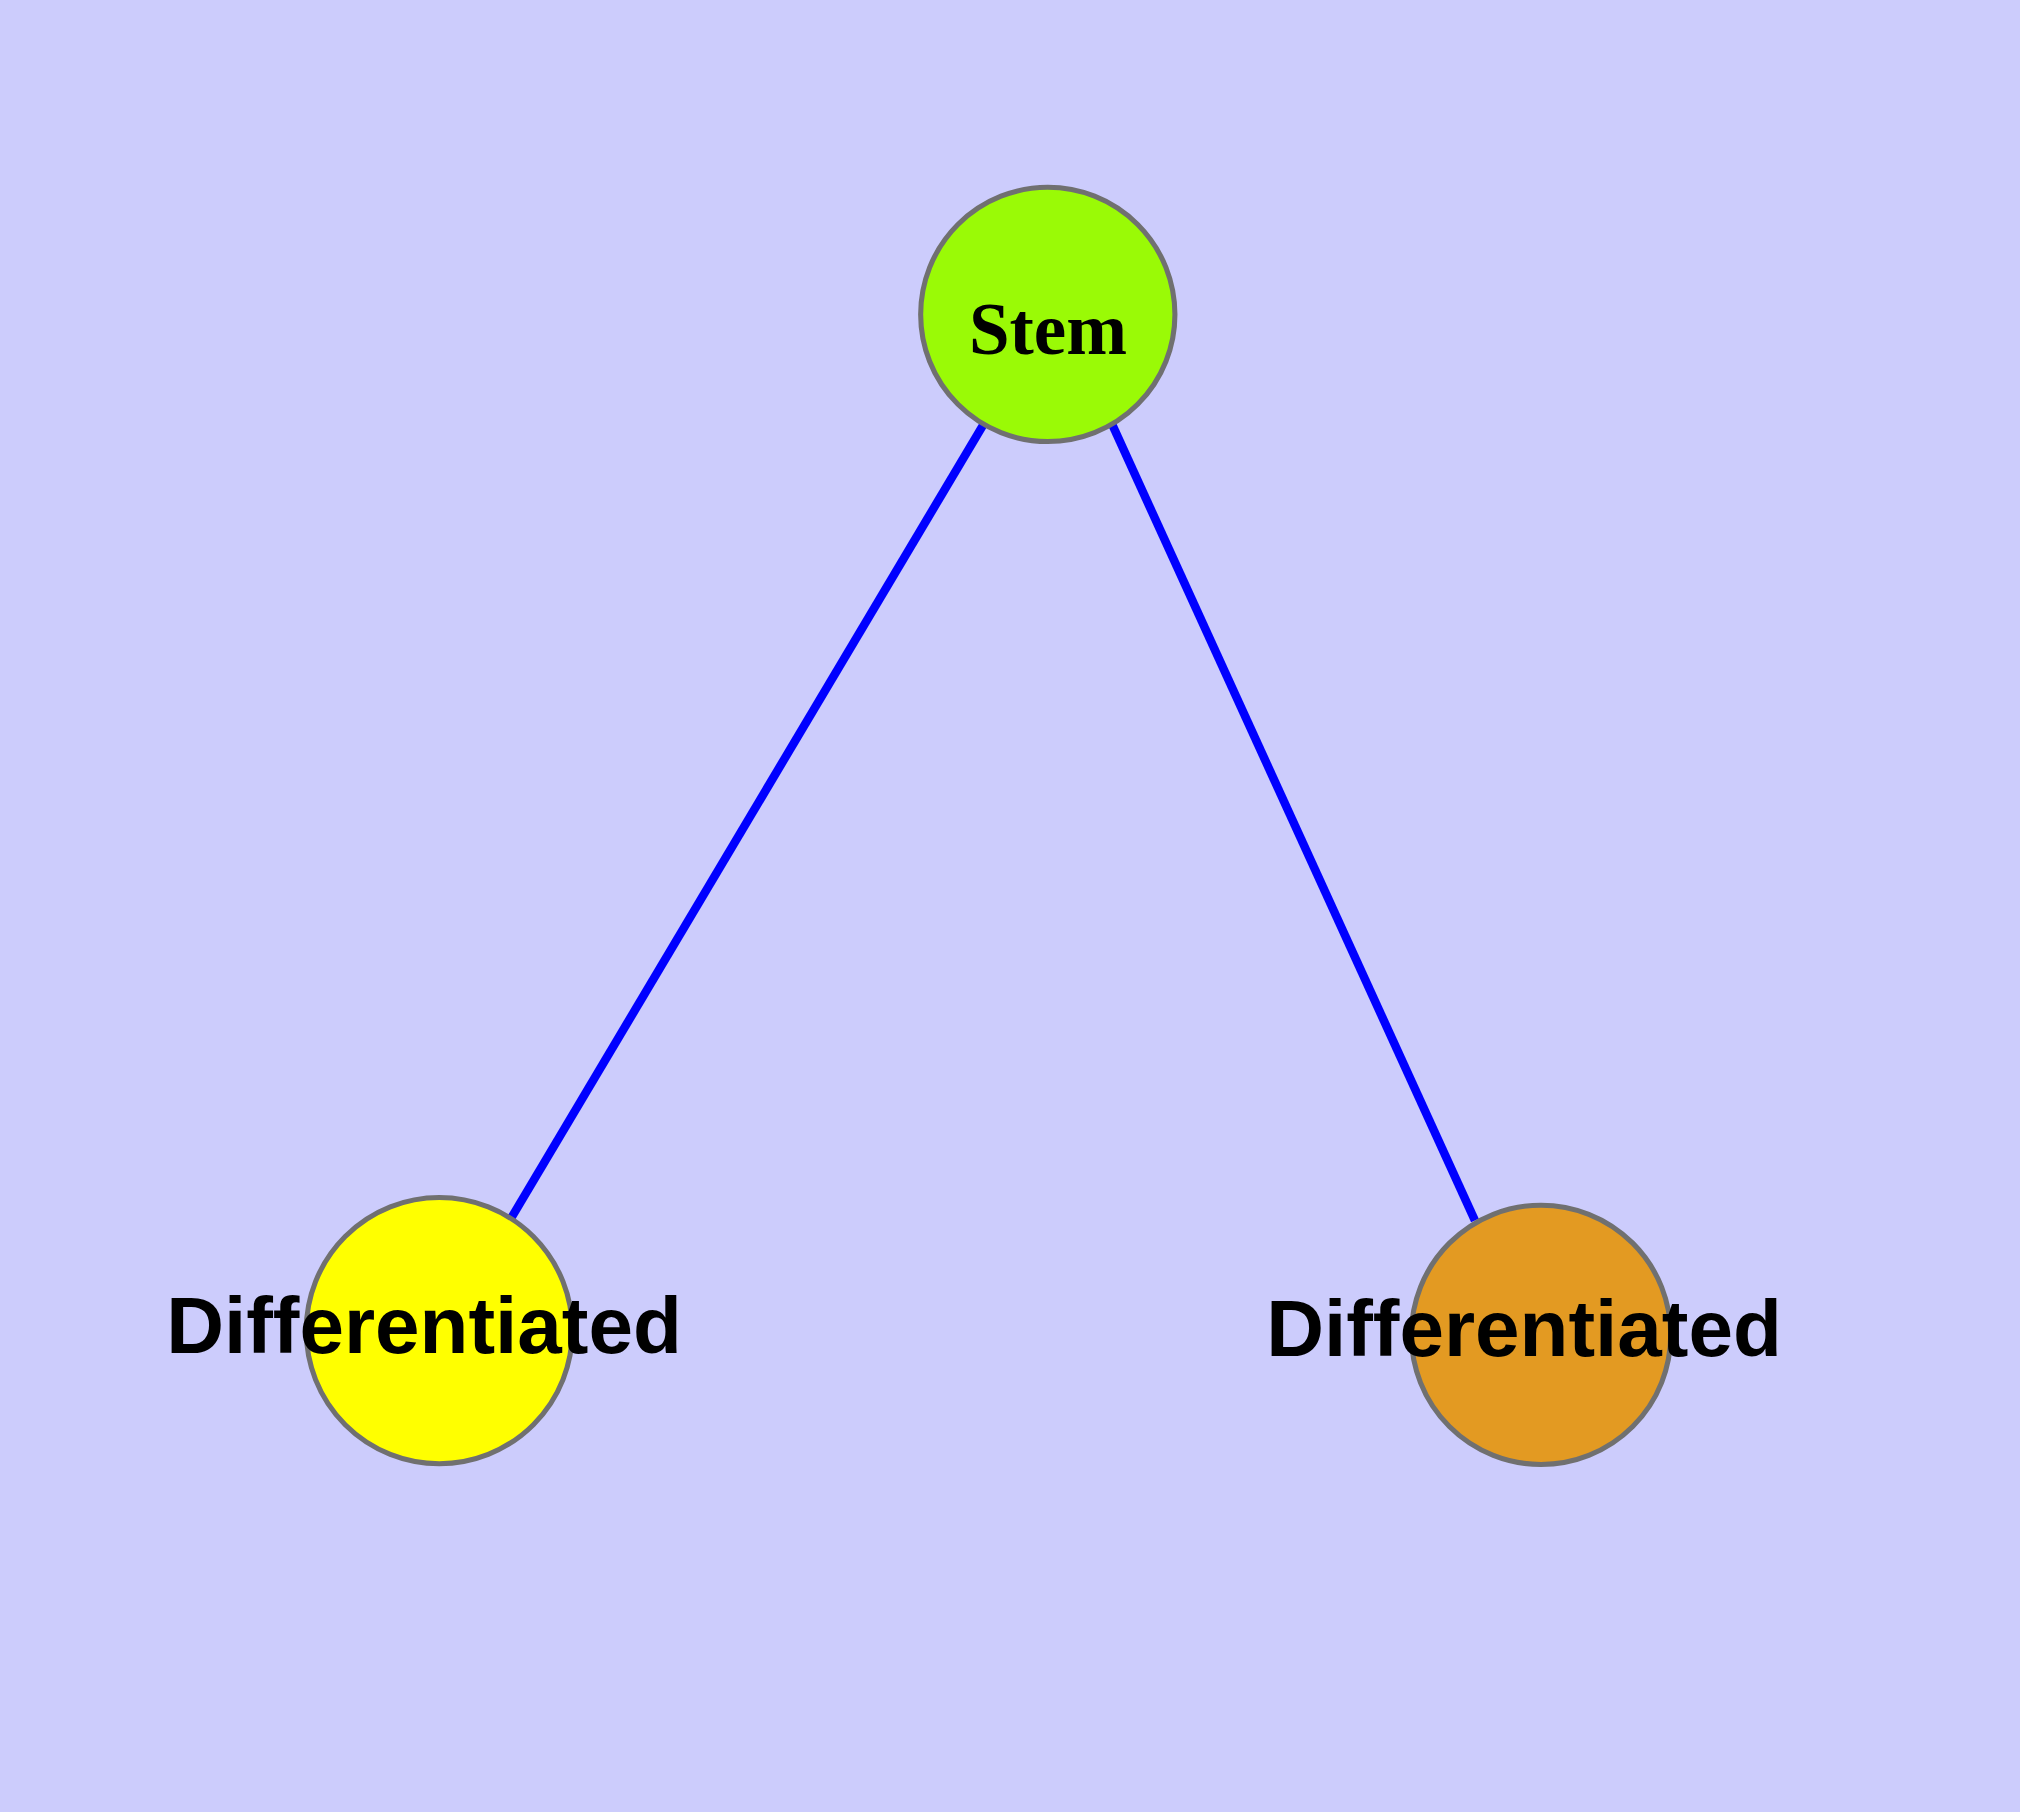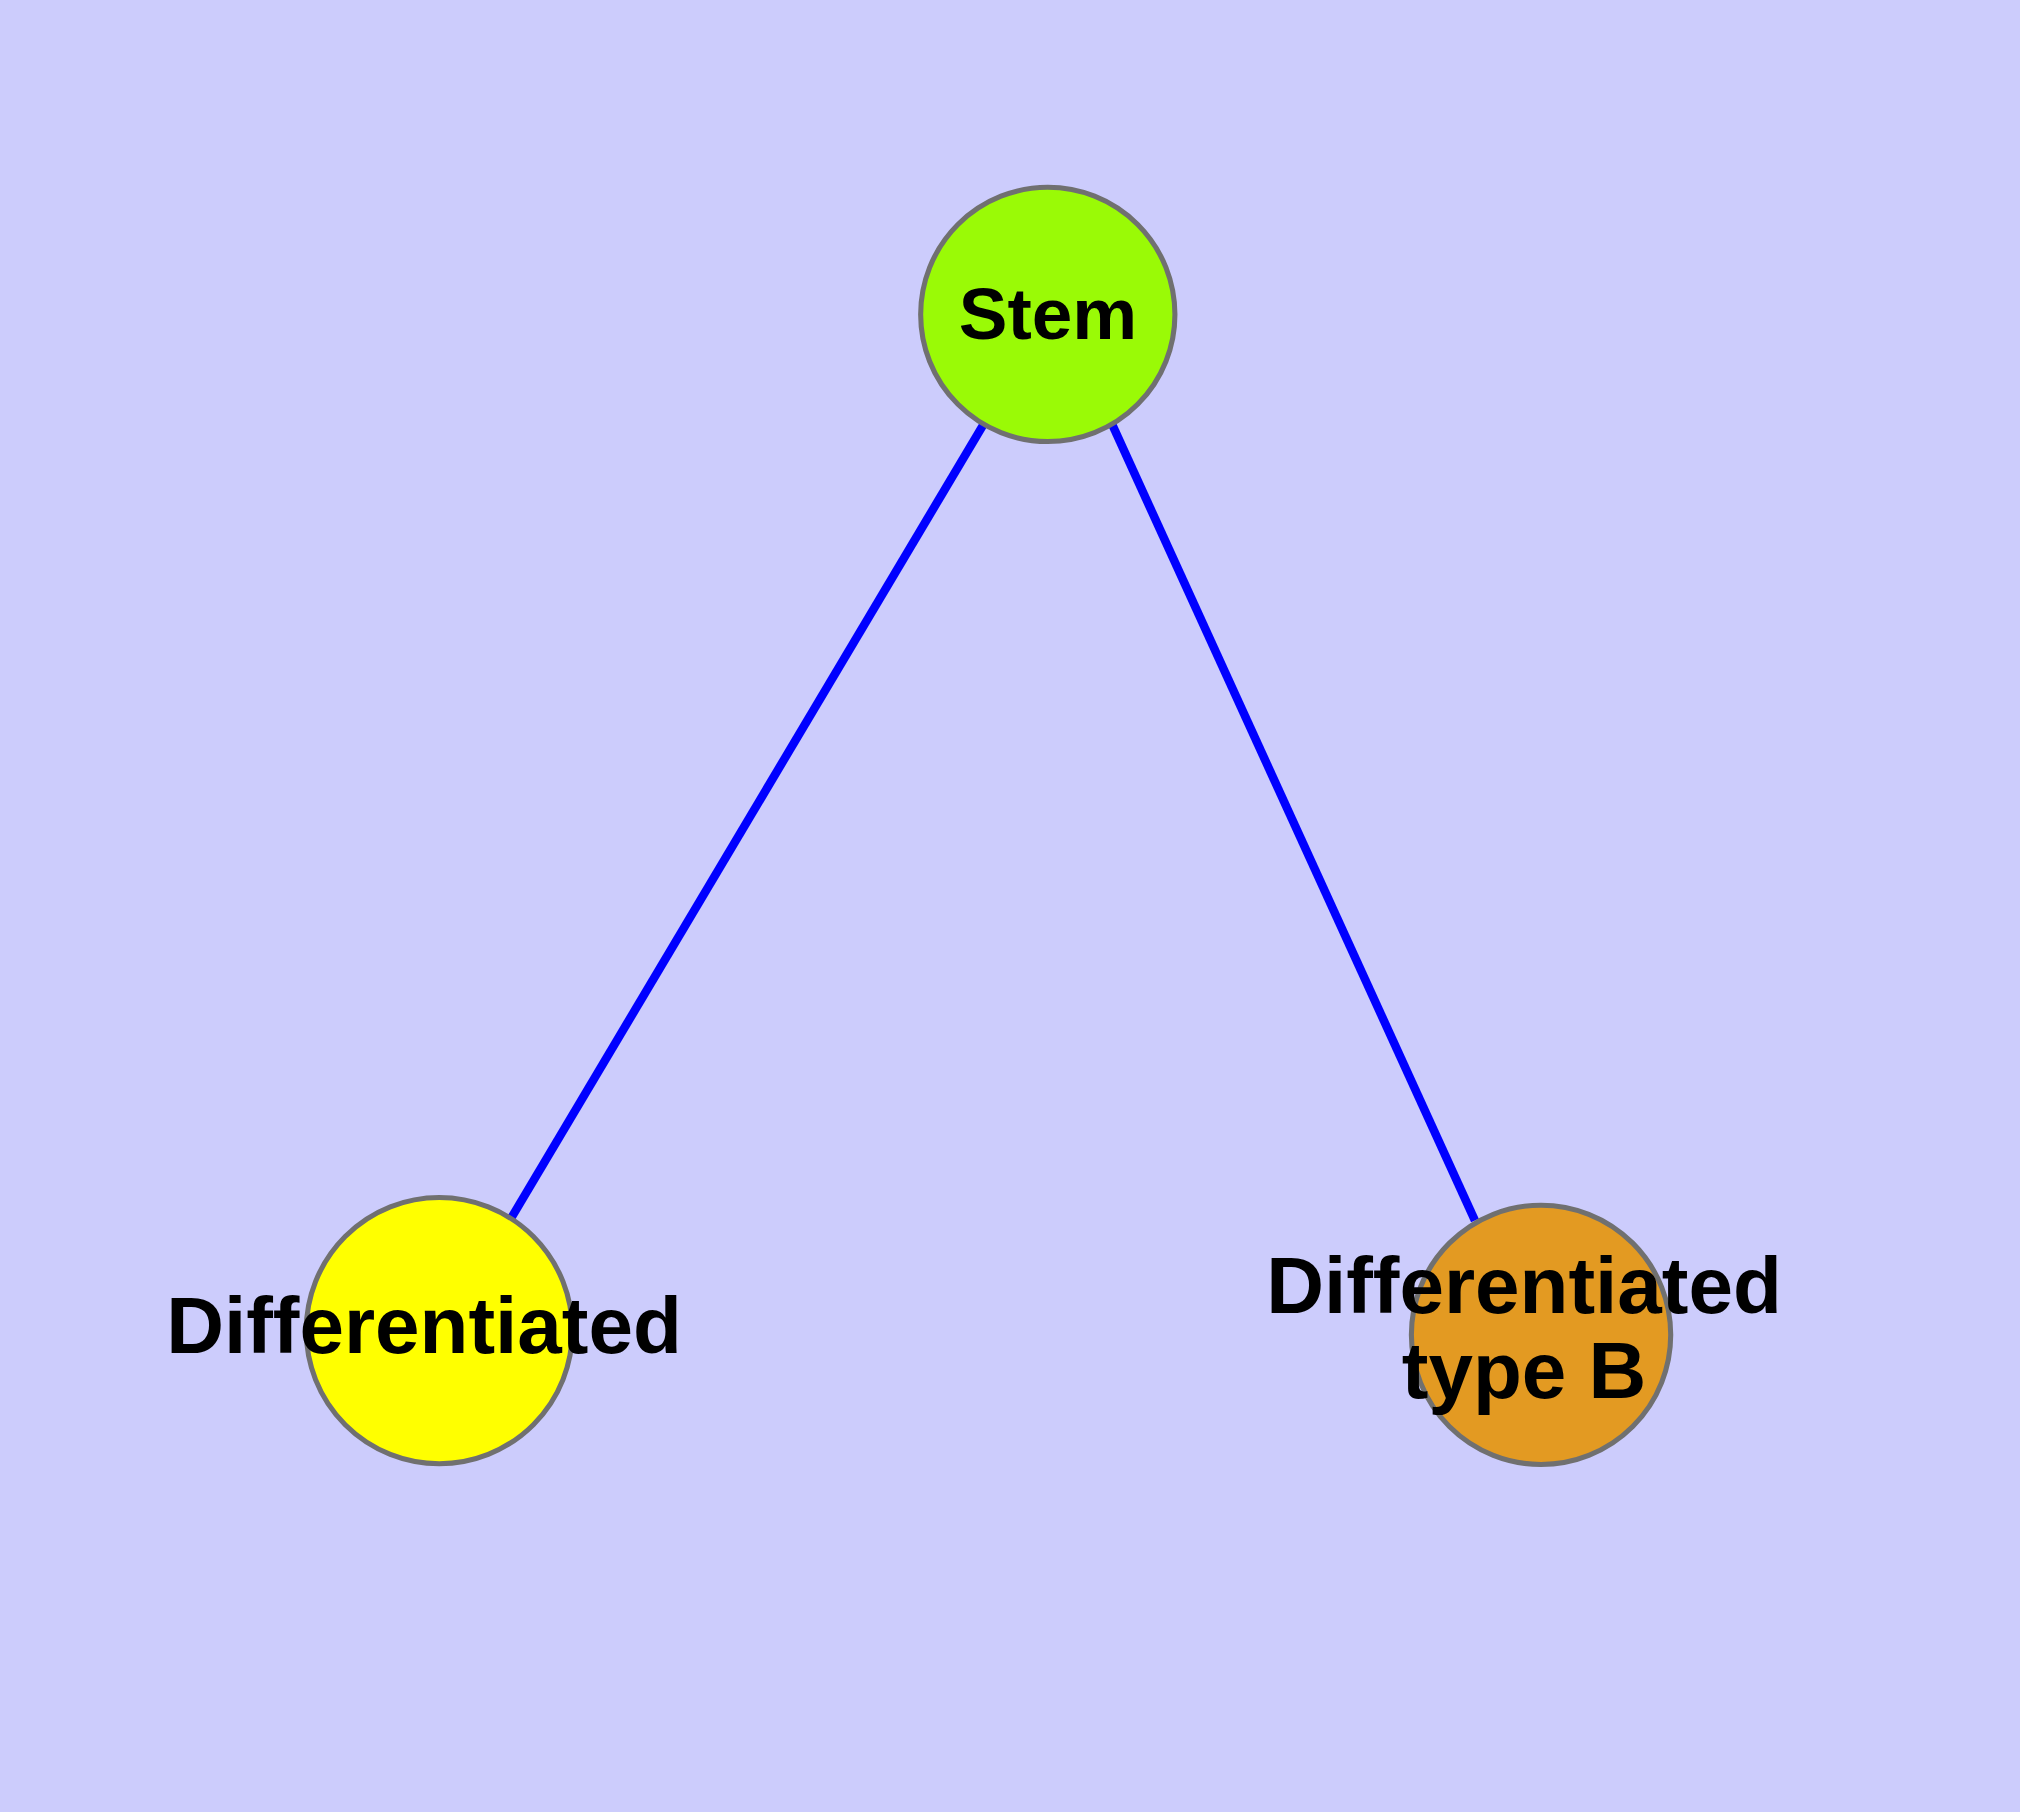--- a/index.html
+++ b/index.html
@@ -33,22 +33,23 @@
     color: #000000;
     font-weight: bold;
     line-height: 1.06;
     white-space: nowrap;
     user-select: none;
     pointer-events: none;
   }
   .label-stem {
     font-size: 73px;
     left: 1048px;
-    top: 314px;
+    top: 330px;
     transform: translate(-50%, -50%);
+    font-family: Liberation Serif, serif;
   }
   .label-a {
     font-size: 80px;
     left: 424px;
     top: 1326px;
     transform: translate(-50%, -50%);
   }
   .label-b {
     font-size: 80px;
     left: 1524px;
@@ -81,17 +82,16 @@
   <div class="node-label label-stem">
     <span class="label-line">Stem</span>
   </div>
 
   <div class="node-label label-a">
     <span class="label-line">Differentiated</span>
   </div>
 
   <div class="node-label label-b">
     <span class="label-line">Differentiated</span>
-    <span class="label-line">type B</span>
   </div>
 
 </div>
 
 
 </body></html>

